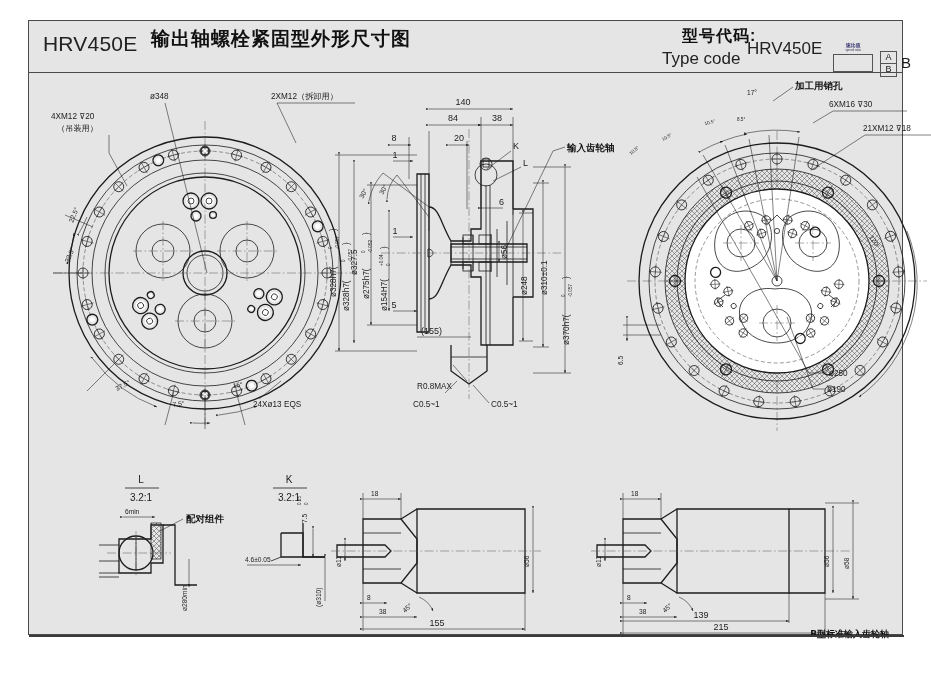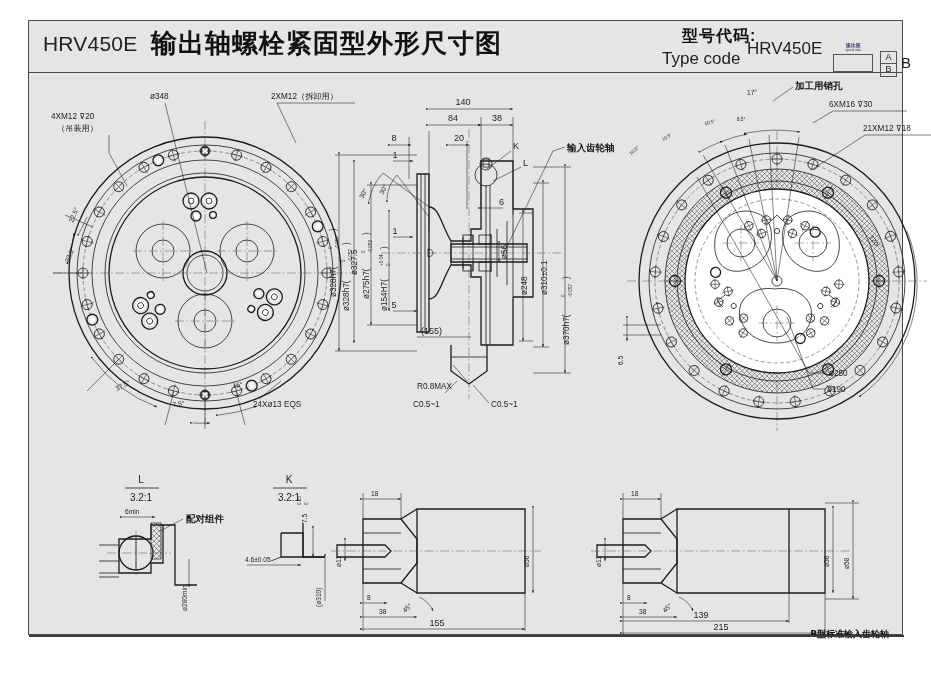--- a/index.html
+++ b/index.html
@@ -3,21 +3,21 @@
 <meta charset="utf-8">
 <style>
   html,body{margin:0;padding:0;background:#ffffff;}
   body{width:931px;height:676px;overflow:hidden;font-family:"Liberation Sans","DejaVu Sans",sans-serif;color:#1a1a1a;}
   #sheet{position:absolute;left:28px;top:20px;width:875px;height:615px;border:1px solid #4a4a4a;box-sizing:border-box;background:#e5e5e5;}
   #sheet:after{content:"";position:absolute;left:0;right:-2px;bottom:-3px;height:2px;background:#3a3a3a;}
 
   
   #titlebar{position:absolute;left:0;top:0;width:100%;height:52px;border-bottom:1px solid #4a4a4a;box-sizing:border-box;}
   .tb-model{position:absolute;left:14px;top:11px;font-size:21px;letter-spacing:.2px;color:#222;}
-  .tb-cn{position:absolute;left:122px;top:5px;font-size:26px;font-weight:700;color:#111;letter-spacing:1px;text-align:right;}
+  .tb-cn{position:absolute;left:122px;top:5px;font-size:19px;font-weight:700;color:#111;letter-spacing:1px;text-align:right;}
   .tb-en{position:absolute;left:122px;top:28px;font-size:15px;color:#222;letter-spacing:.2px;}
   .tc-cn{position:absolute;left:633px;top:5px;font-size:16px;font-weight:700;color:#111;letter-spacing:1px;margin-left:20px;}
   .tc-en{position:absolute;left:633px;top:28px;font-size:17px;color:#222;}
   .tc-code{position:absolute;left:718px;top:18px;font-size:17px;color:#222;}
   .tc-ratiobox{position:absolute;left:804px;top:33px;width:38px;height:16px;border:1px solid #555;}
   .tc-ratiolabel{position:absolute;left:806px;top:22px;font-size:5px;font-weight:700;color:#33306b;line-height:5px;letter-spacing:-.2px;text-align:center;width:36px;}
   .tc-ratiolabel small{display:block;font-size:3.6px;font-weight:400;color:#4a4a66;}
   .tc-ab{position:absolute;left:851px;top:30px;width:15px;height:24px;border:1px solid #555;}
   .tc-ab span{display:block;height:11px;line-height:11px;text-align:center;font-size:9px;}
   .tc-ab span:first-child{border-bottom:1px solid #555;}

